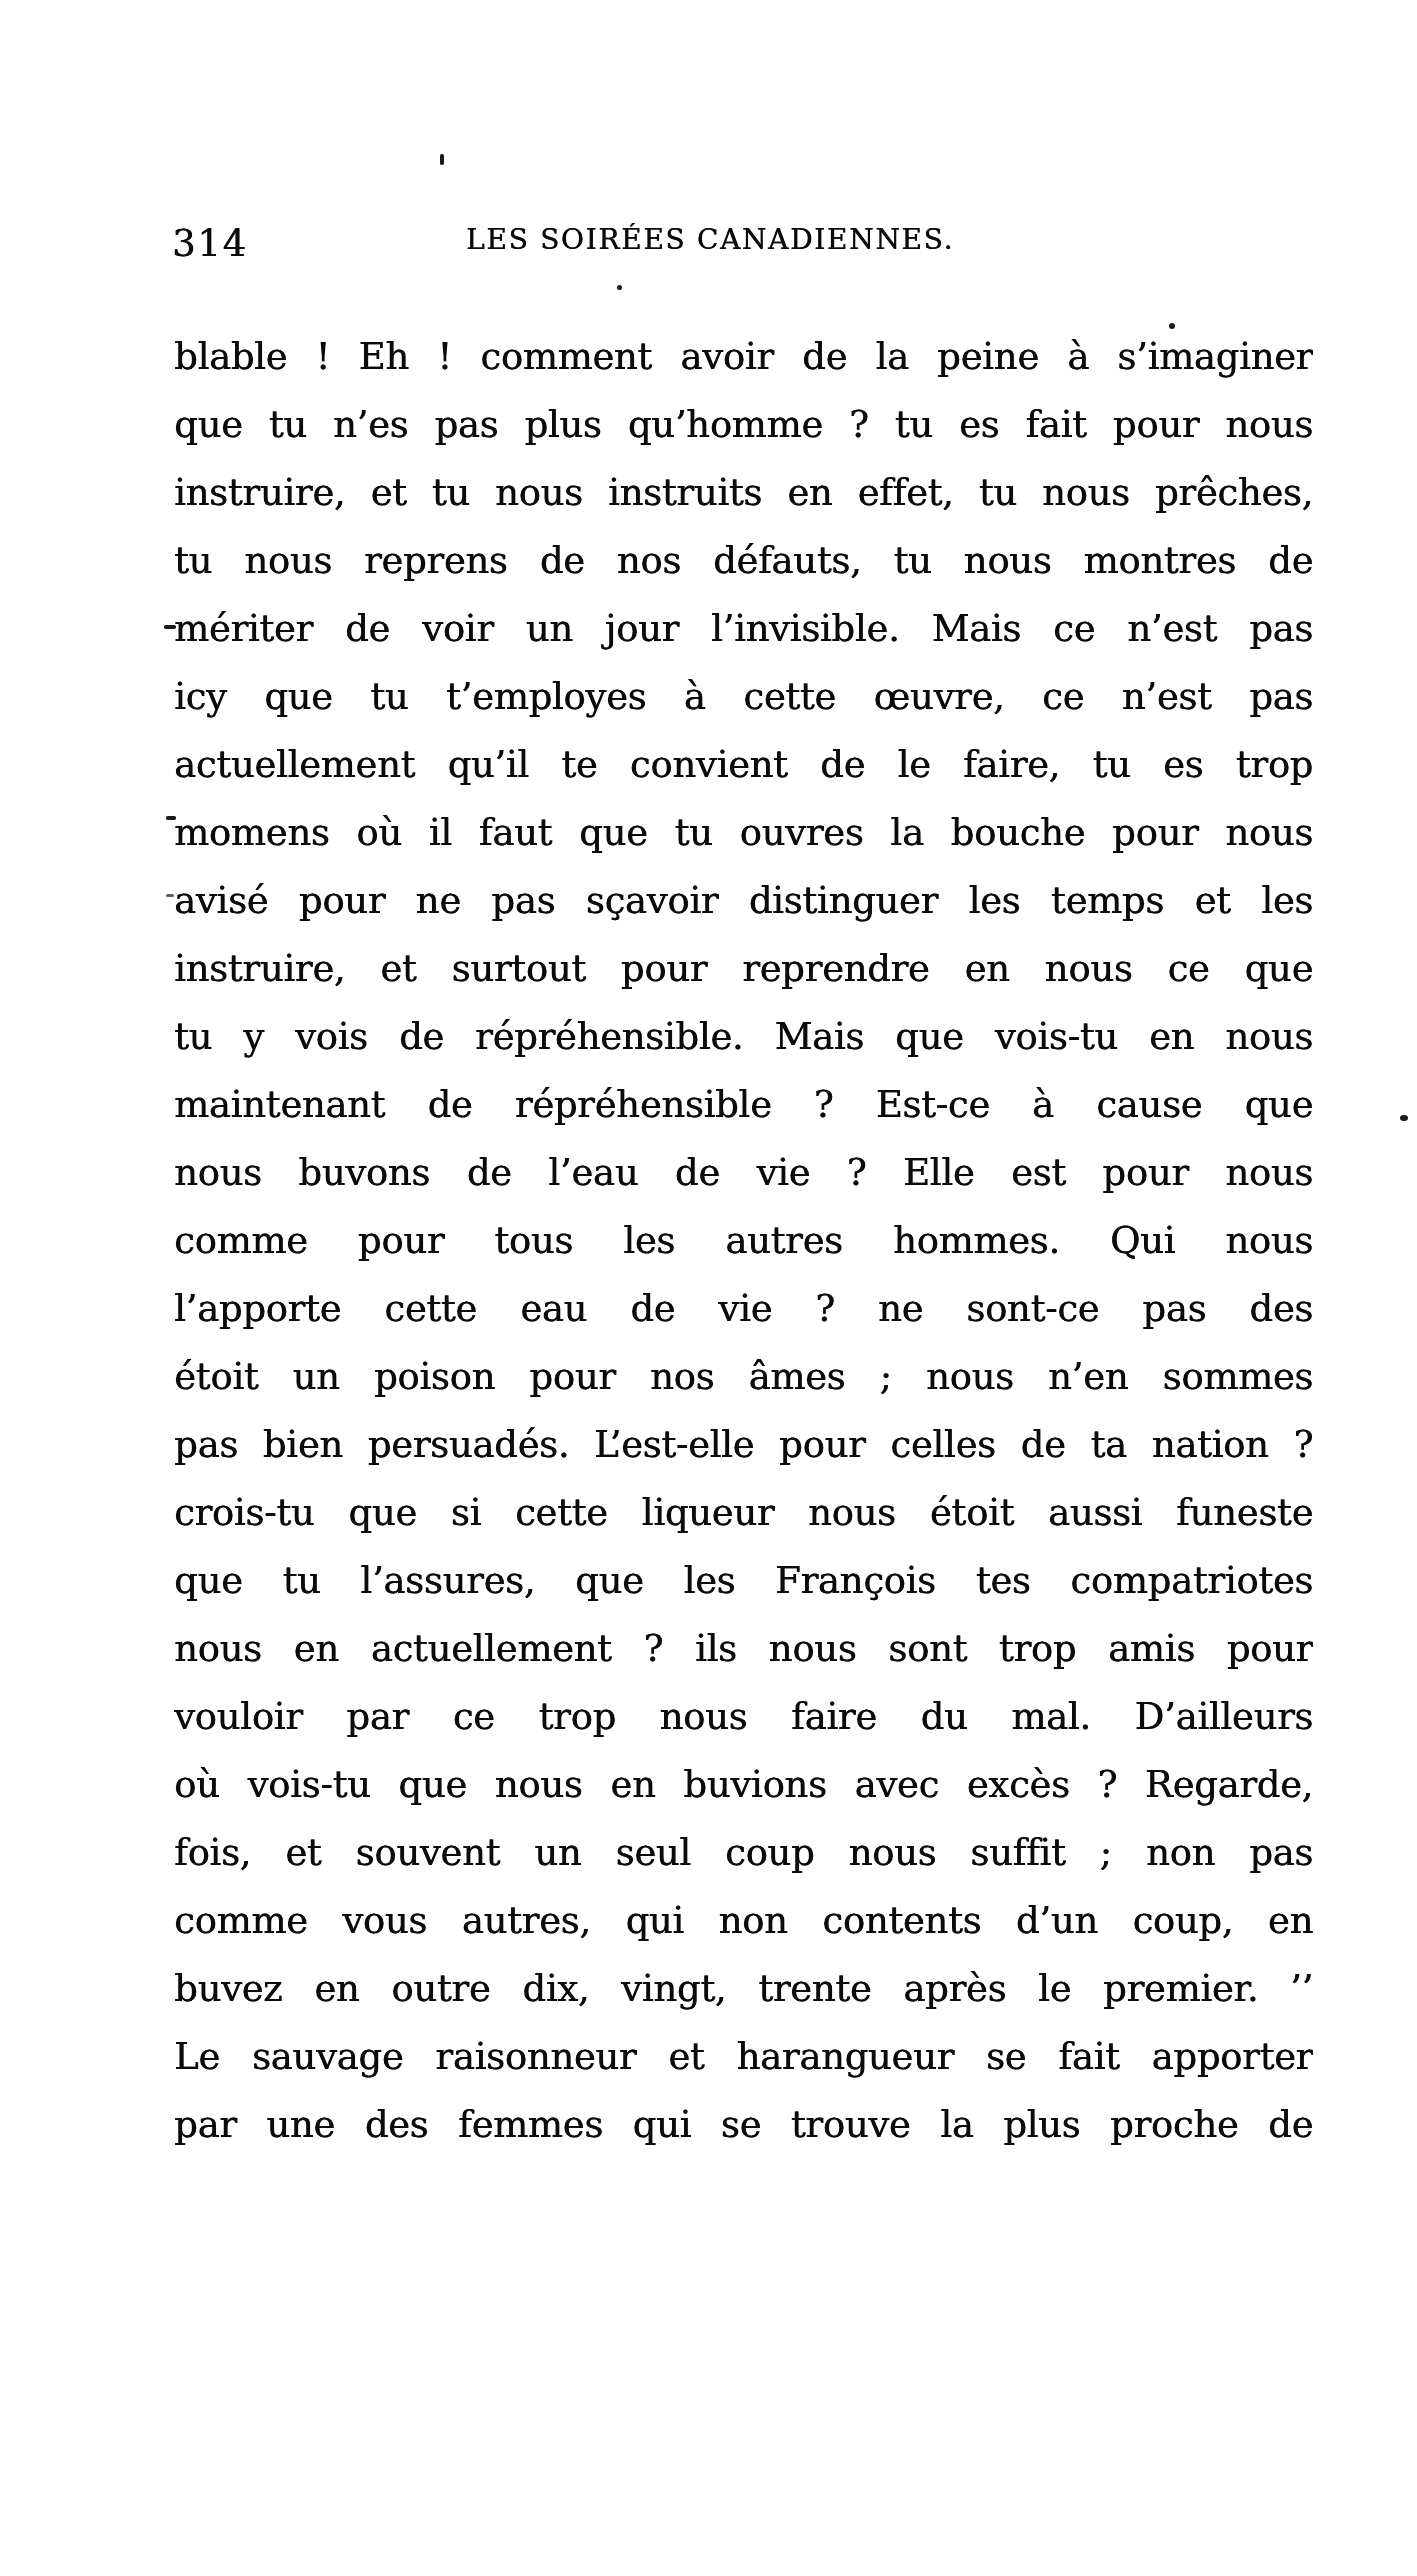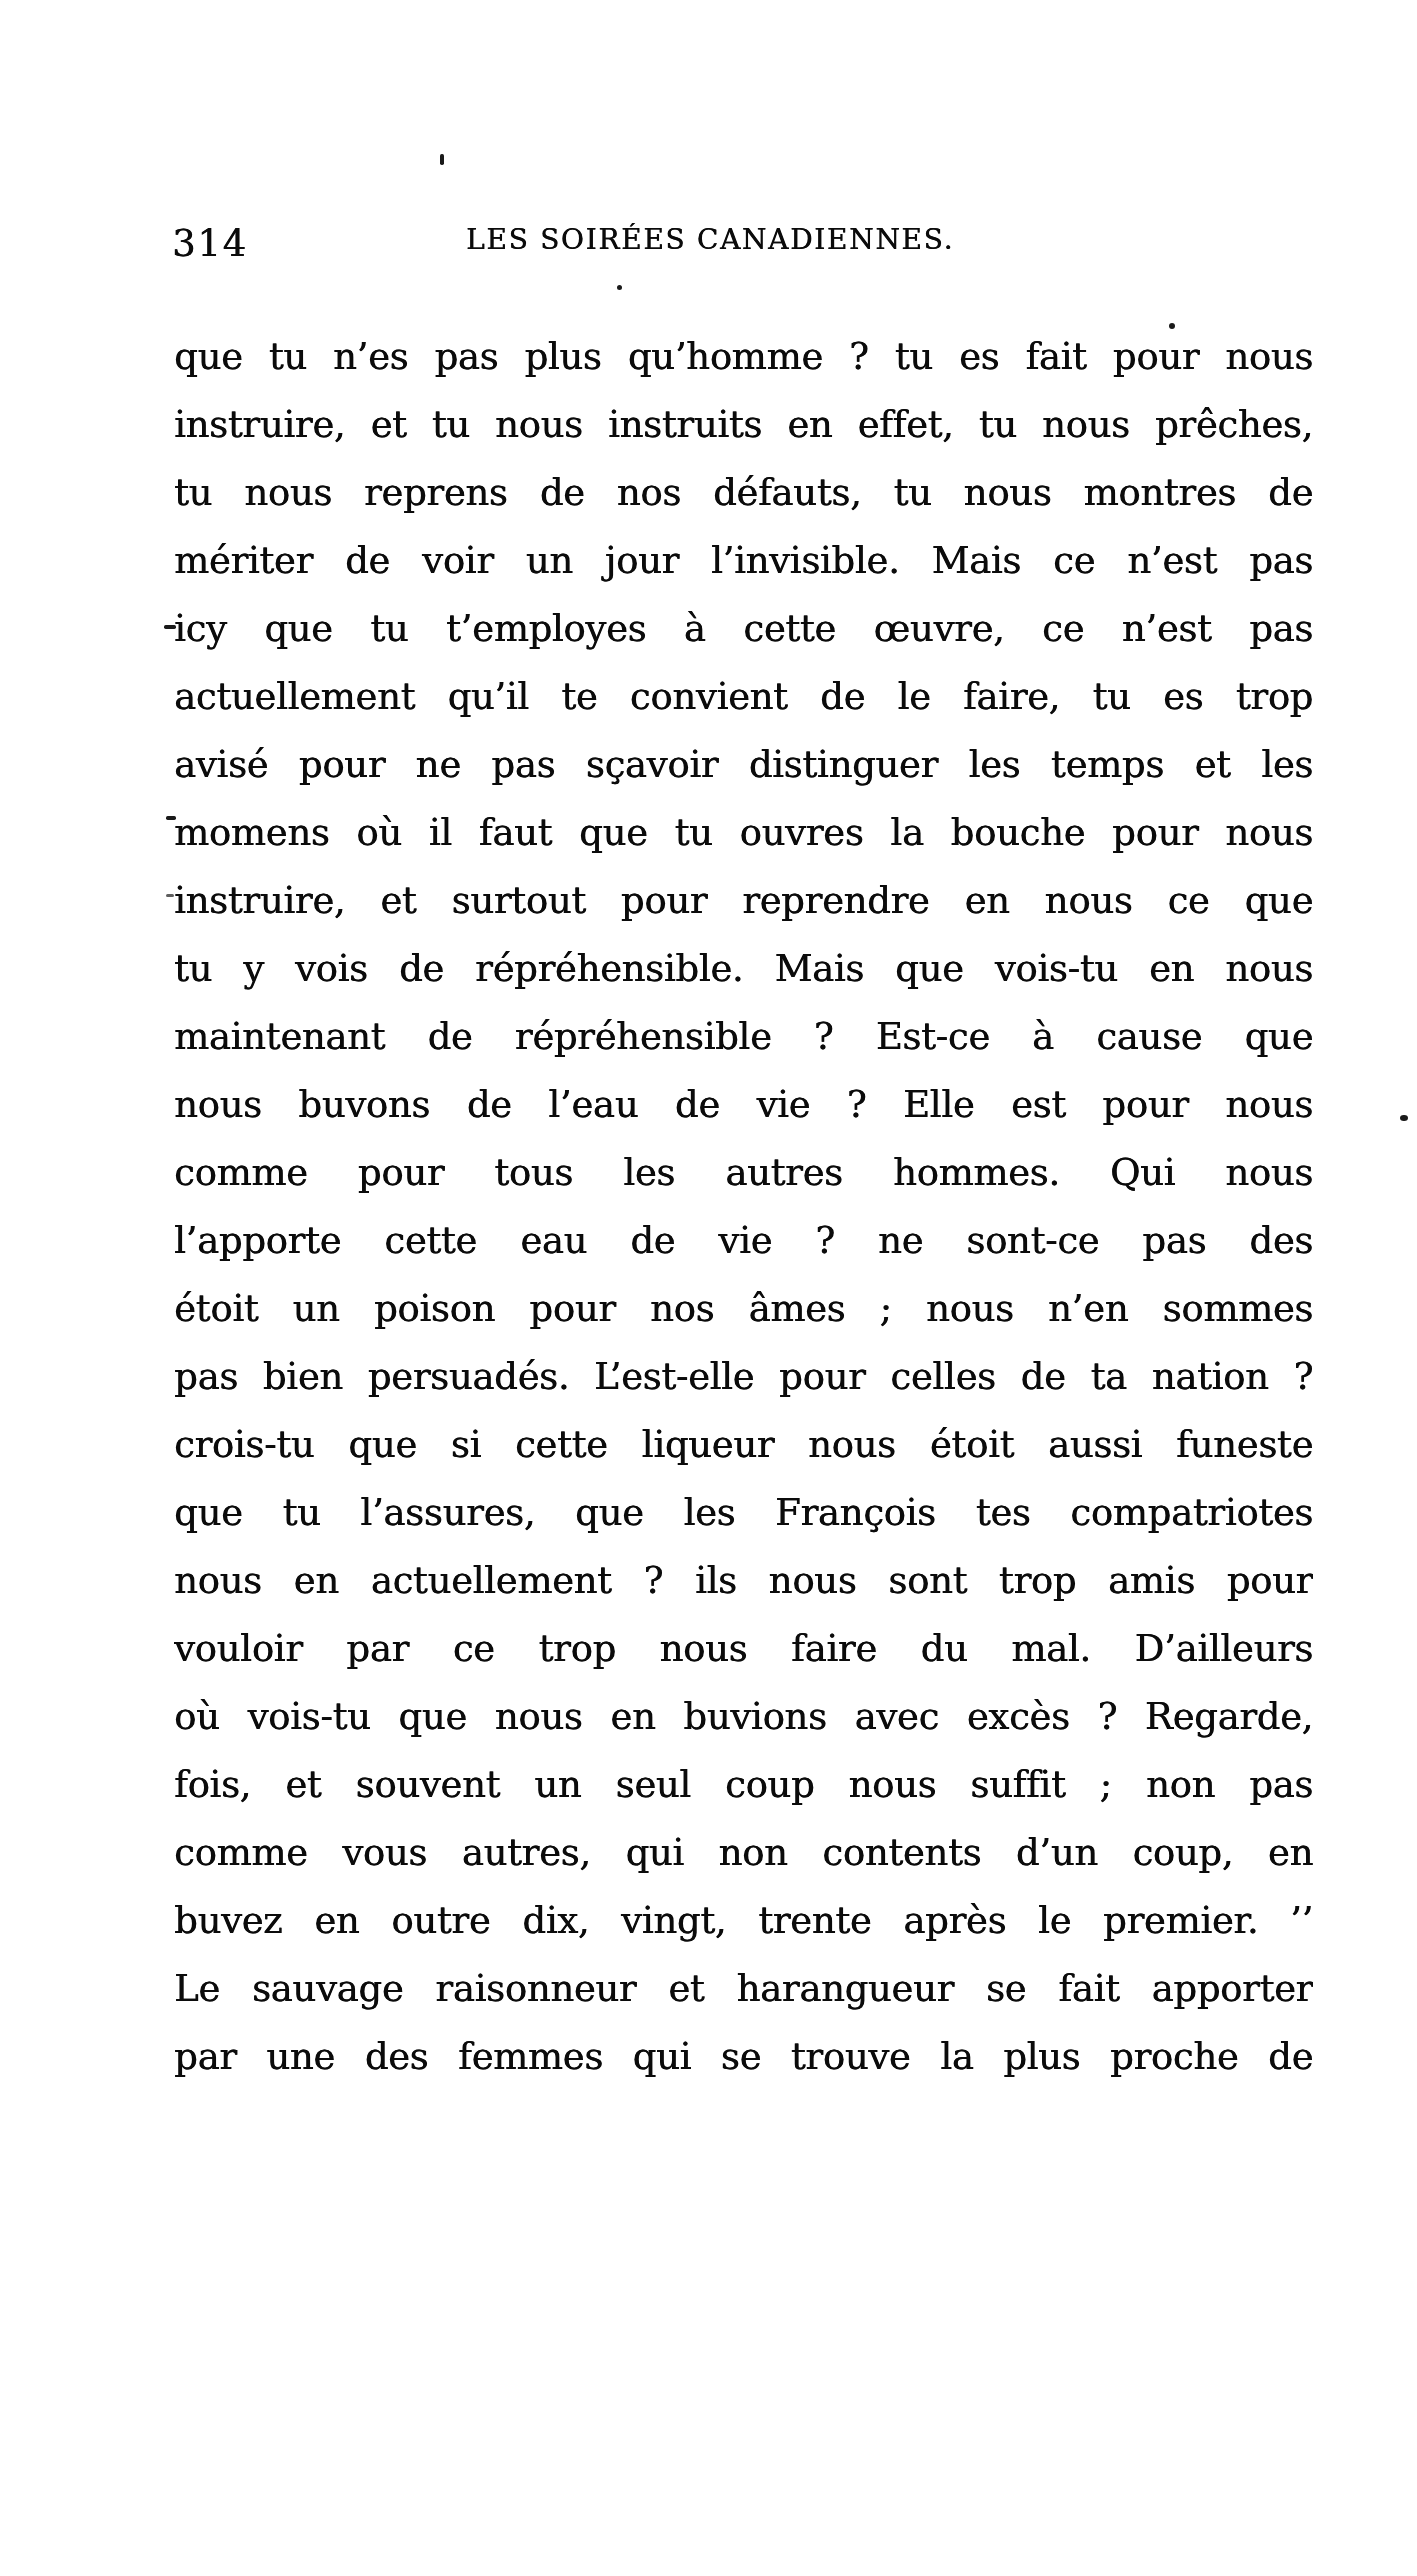--- a/index.html
+++ b/index.html
@@ -61,28 +61,29 @@
 </style>
 </head>
 <body>
 
 <div class="page">
 
   <div class="running-head-number">314</div>
   <div class="running-head-title">LES SOIRÉES CANADIENNES.</div>
 
   <div class="body-text">
+    <div class="line">blable ! Eh ! comment avoir de la peine à s’imaginer</div>
     <div class="line">que tu n’es pas plus qu’homme ? tu es fait pour nous</div>
     <div class="line">instruire, et tu nous instruits en effet, tu nous prêches,</div>
     <div class="line">tu nous reprens de nos défauts, tu nous montres de</div>
     <div class="line">mériter de voir un jour l’invisible.  Mais ce n’est pas</div>
     <div class="line">icy que tu  t’employes à cette œuvre, ce n’est pas</div>
     <div class="line">actuellement qu’il te convient de le faire, tu es trop</div>
+    <div class="line">momens où il faut que tu  ouvres la bouche pour nous</div>
     <div class="line">avisé pour ne pas sçavoir distinguer les temps et les</div>
-    <div class="line">momens où il faut que tu  ouvres la bouche pour nous</div>
     <div class="line">instruire, et surtout pour reprendre en nous ce que</div>
     <div class="line">tu y vois de répréhensible. Mais que vois-tu en nous</div>
     <div class="line">maintenant de répréhensible ? Est-ce à cause que</div>
     <div class="line">nous buvons de l’eau de vie ? Elle est pour nous</div>
     <div class="line">comme pour tous les autres hommes.  Qui nous</div>
     <div class="line">l’apporte cette eau de vie ? ne sont-ce pas des</div>
     <div class="line">étoit un poison pour nos âmes ; nous n’en sommes</div>
     <div class="line">pas bien persuadés. L’est-elle pour celles de ta nation ?</div>
     <div class="line">crois-tu que si cette liqueur nous étoit aussi funeste</div>
     <div class="line">que tu l’assures, que les François tes compatriotes</div>

